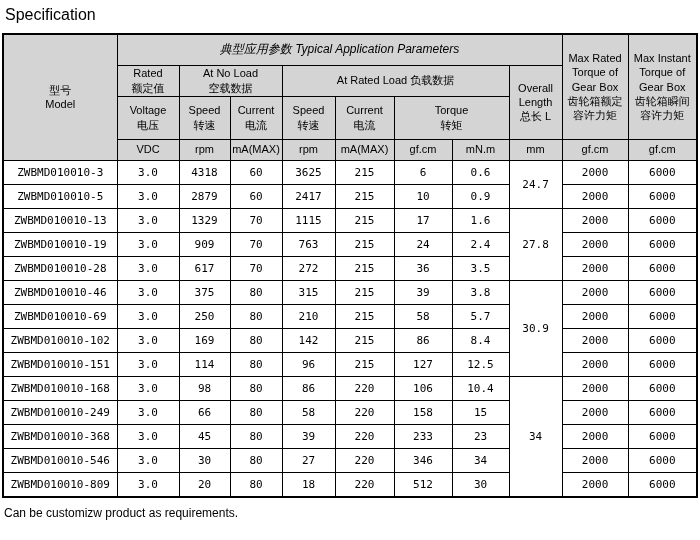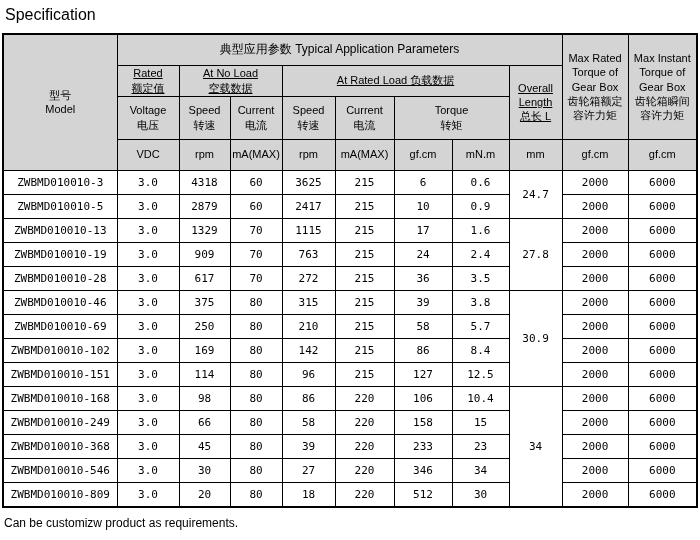--- a/index.html
+++ b/index.html
@@ -27,25 +27,25 @@
     padding:0 1px;
     overflow:hidden;
   }
   thead th{
     background:#d4d4d4;
     font-weight:normal;
     font-size:11px;
     line-height:1.3;
     white-space:pre-line;
   }
-  th.typical{font-size:12px;}
+  th.typical{font-size:12px;font-style:italic;}
   tr.rowA{height:31px;}
-  tr.rowB{height:31px;text-decoration:underline;}
+  tr.rowB{height:31px;}
   tr.rowC{height:43px;}
-  tr.rowD{height:31px;}
+  tr.rowD{height:21px;}
   tbody td{
     font-family:"DejaVu Sans Mono",monospace;
     font-size:11px;
     height:23px;
     background:#ffffff;
     white-space:nowrap;
   }
   .footer{
     font-size:12px;
     margin:8px 0 0 2px;

